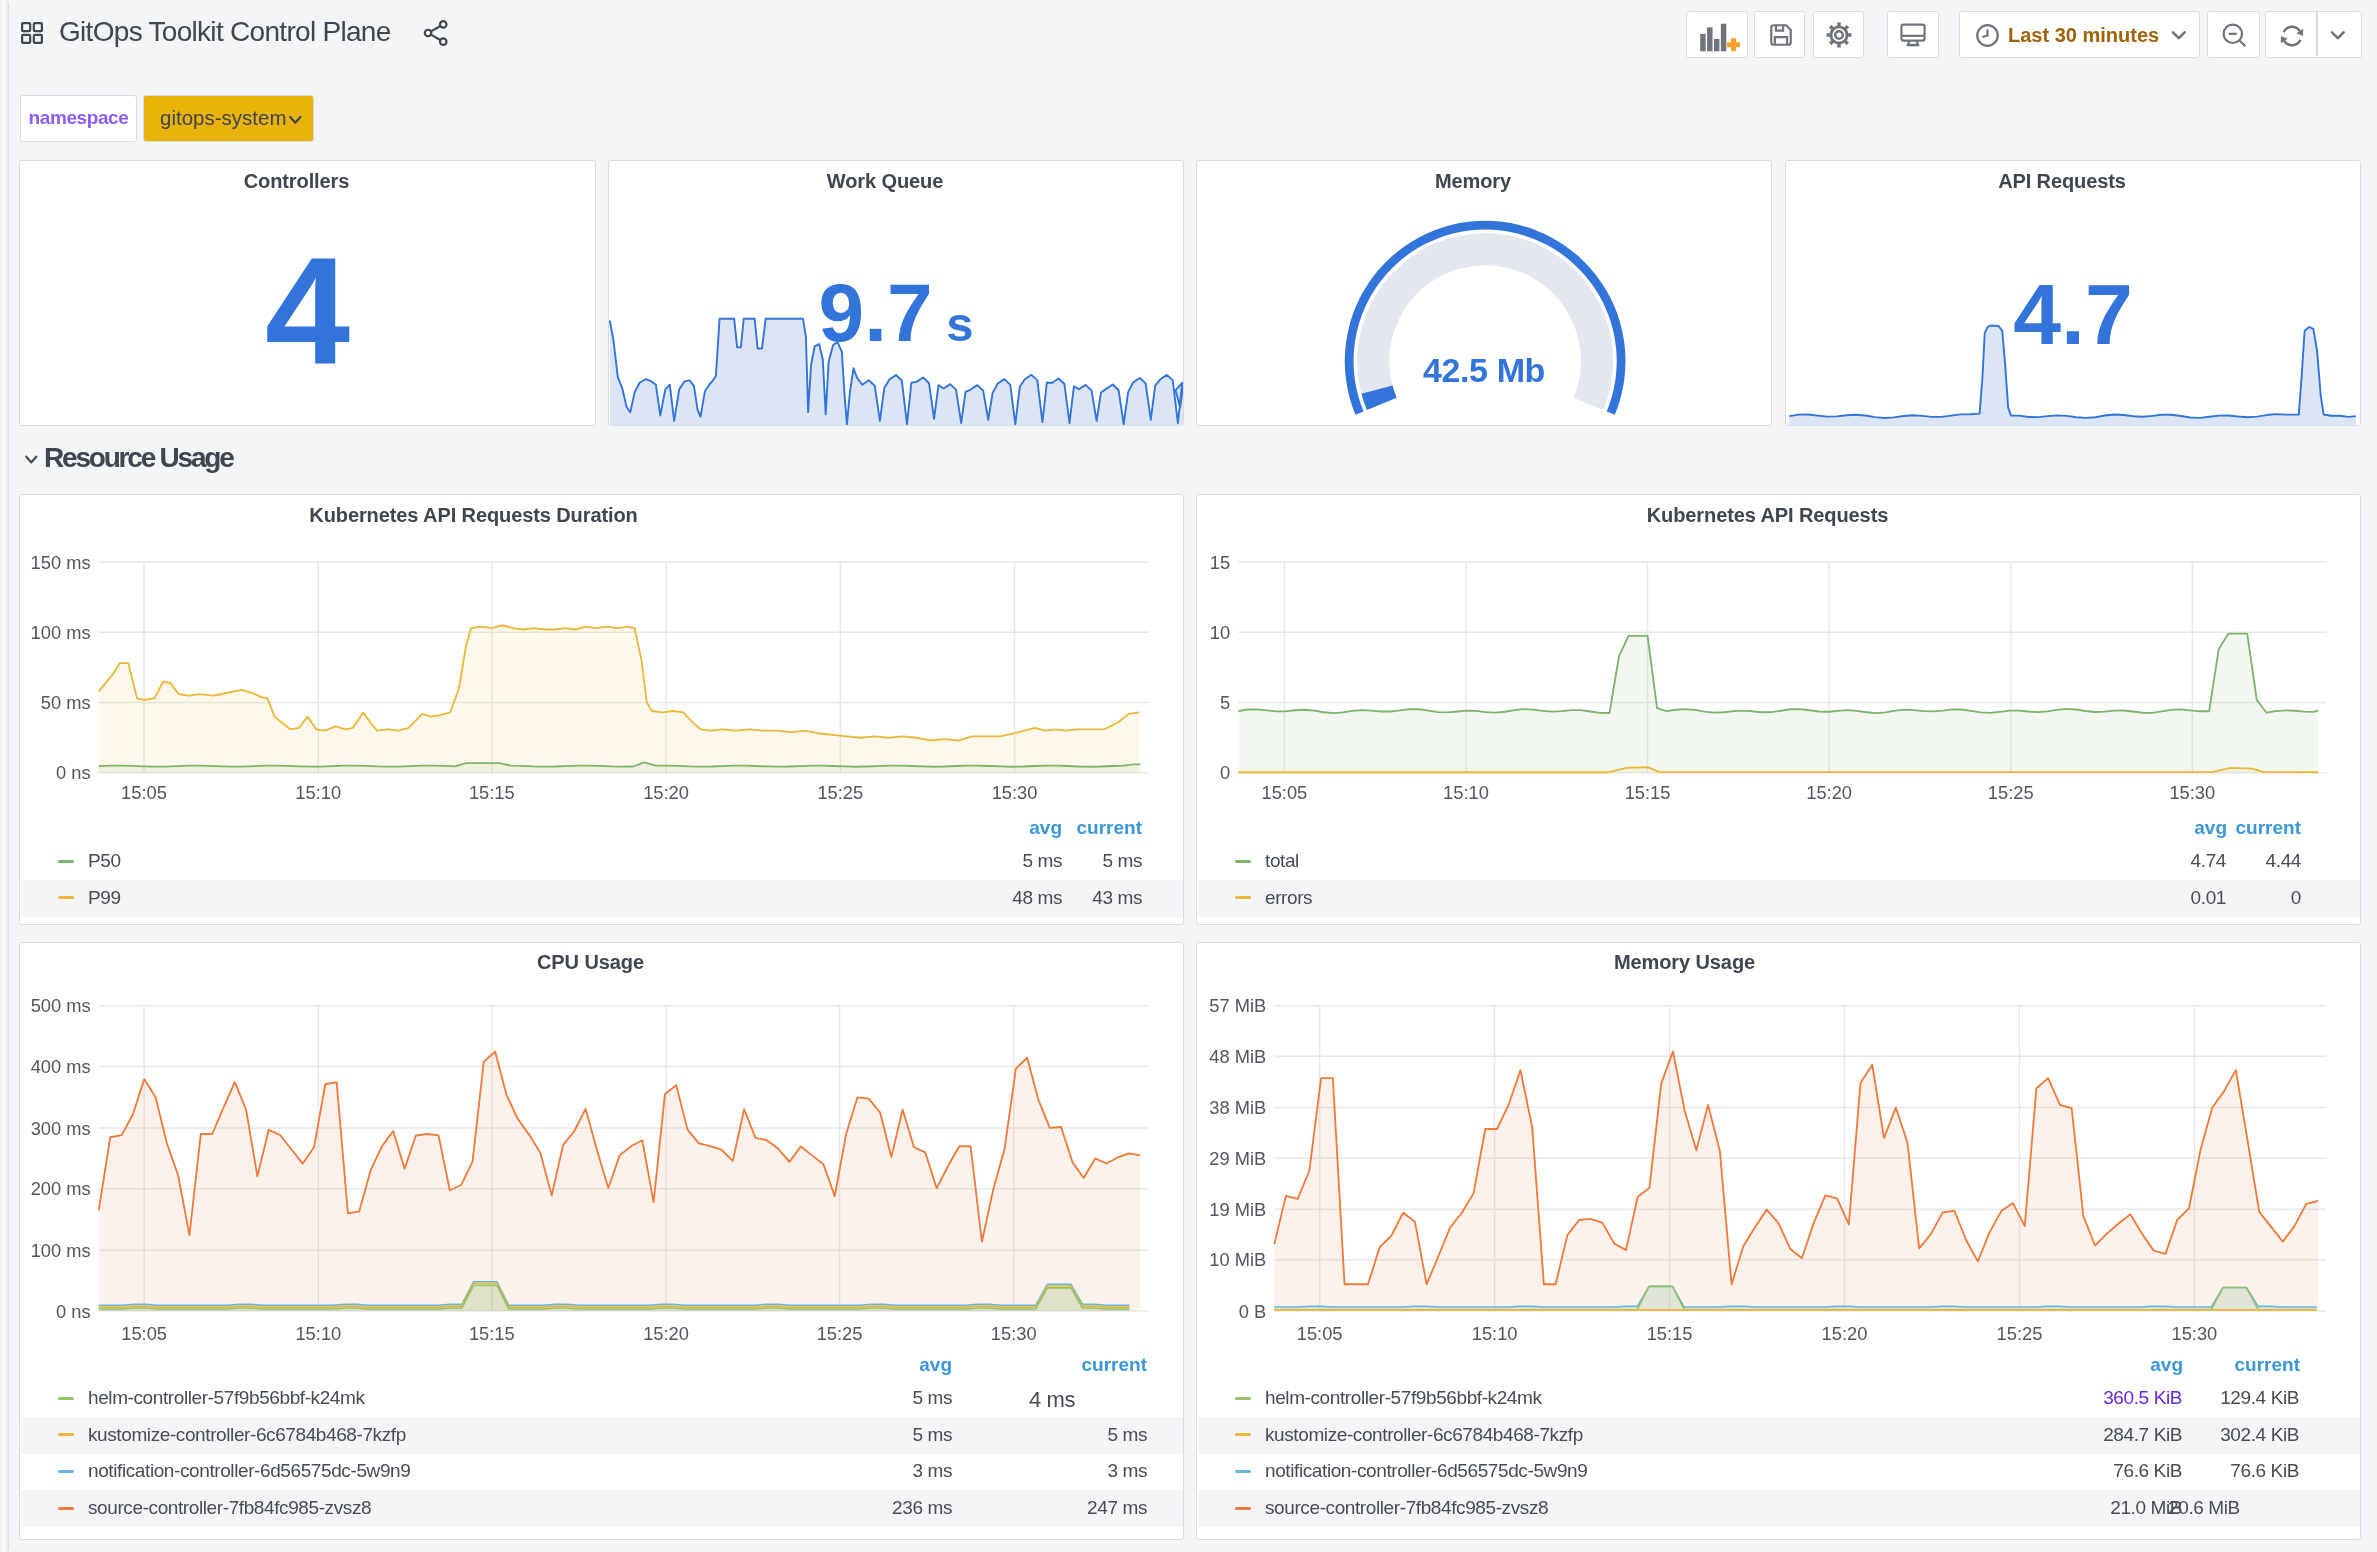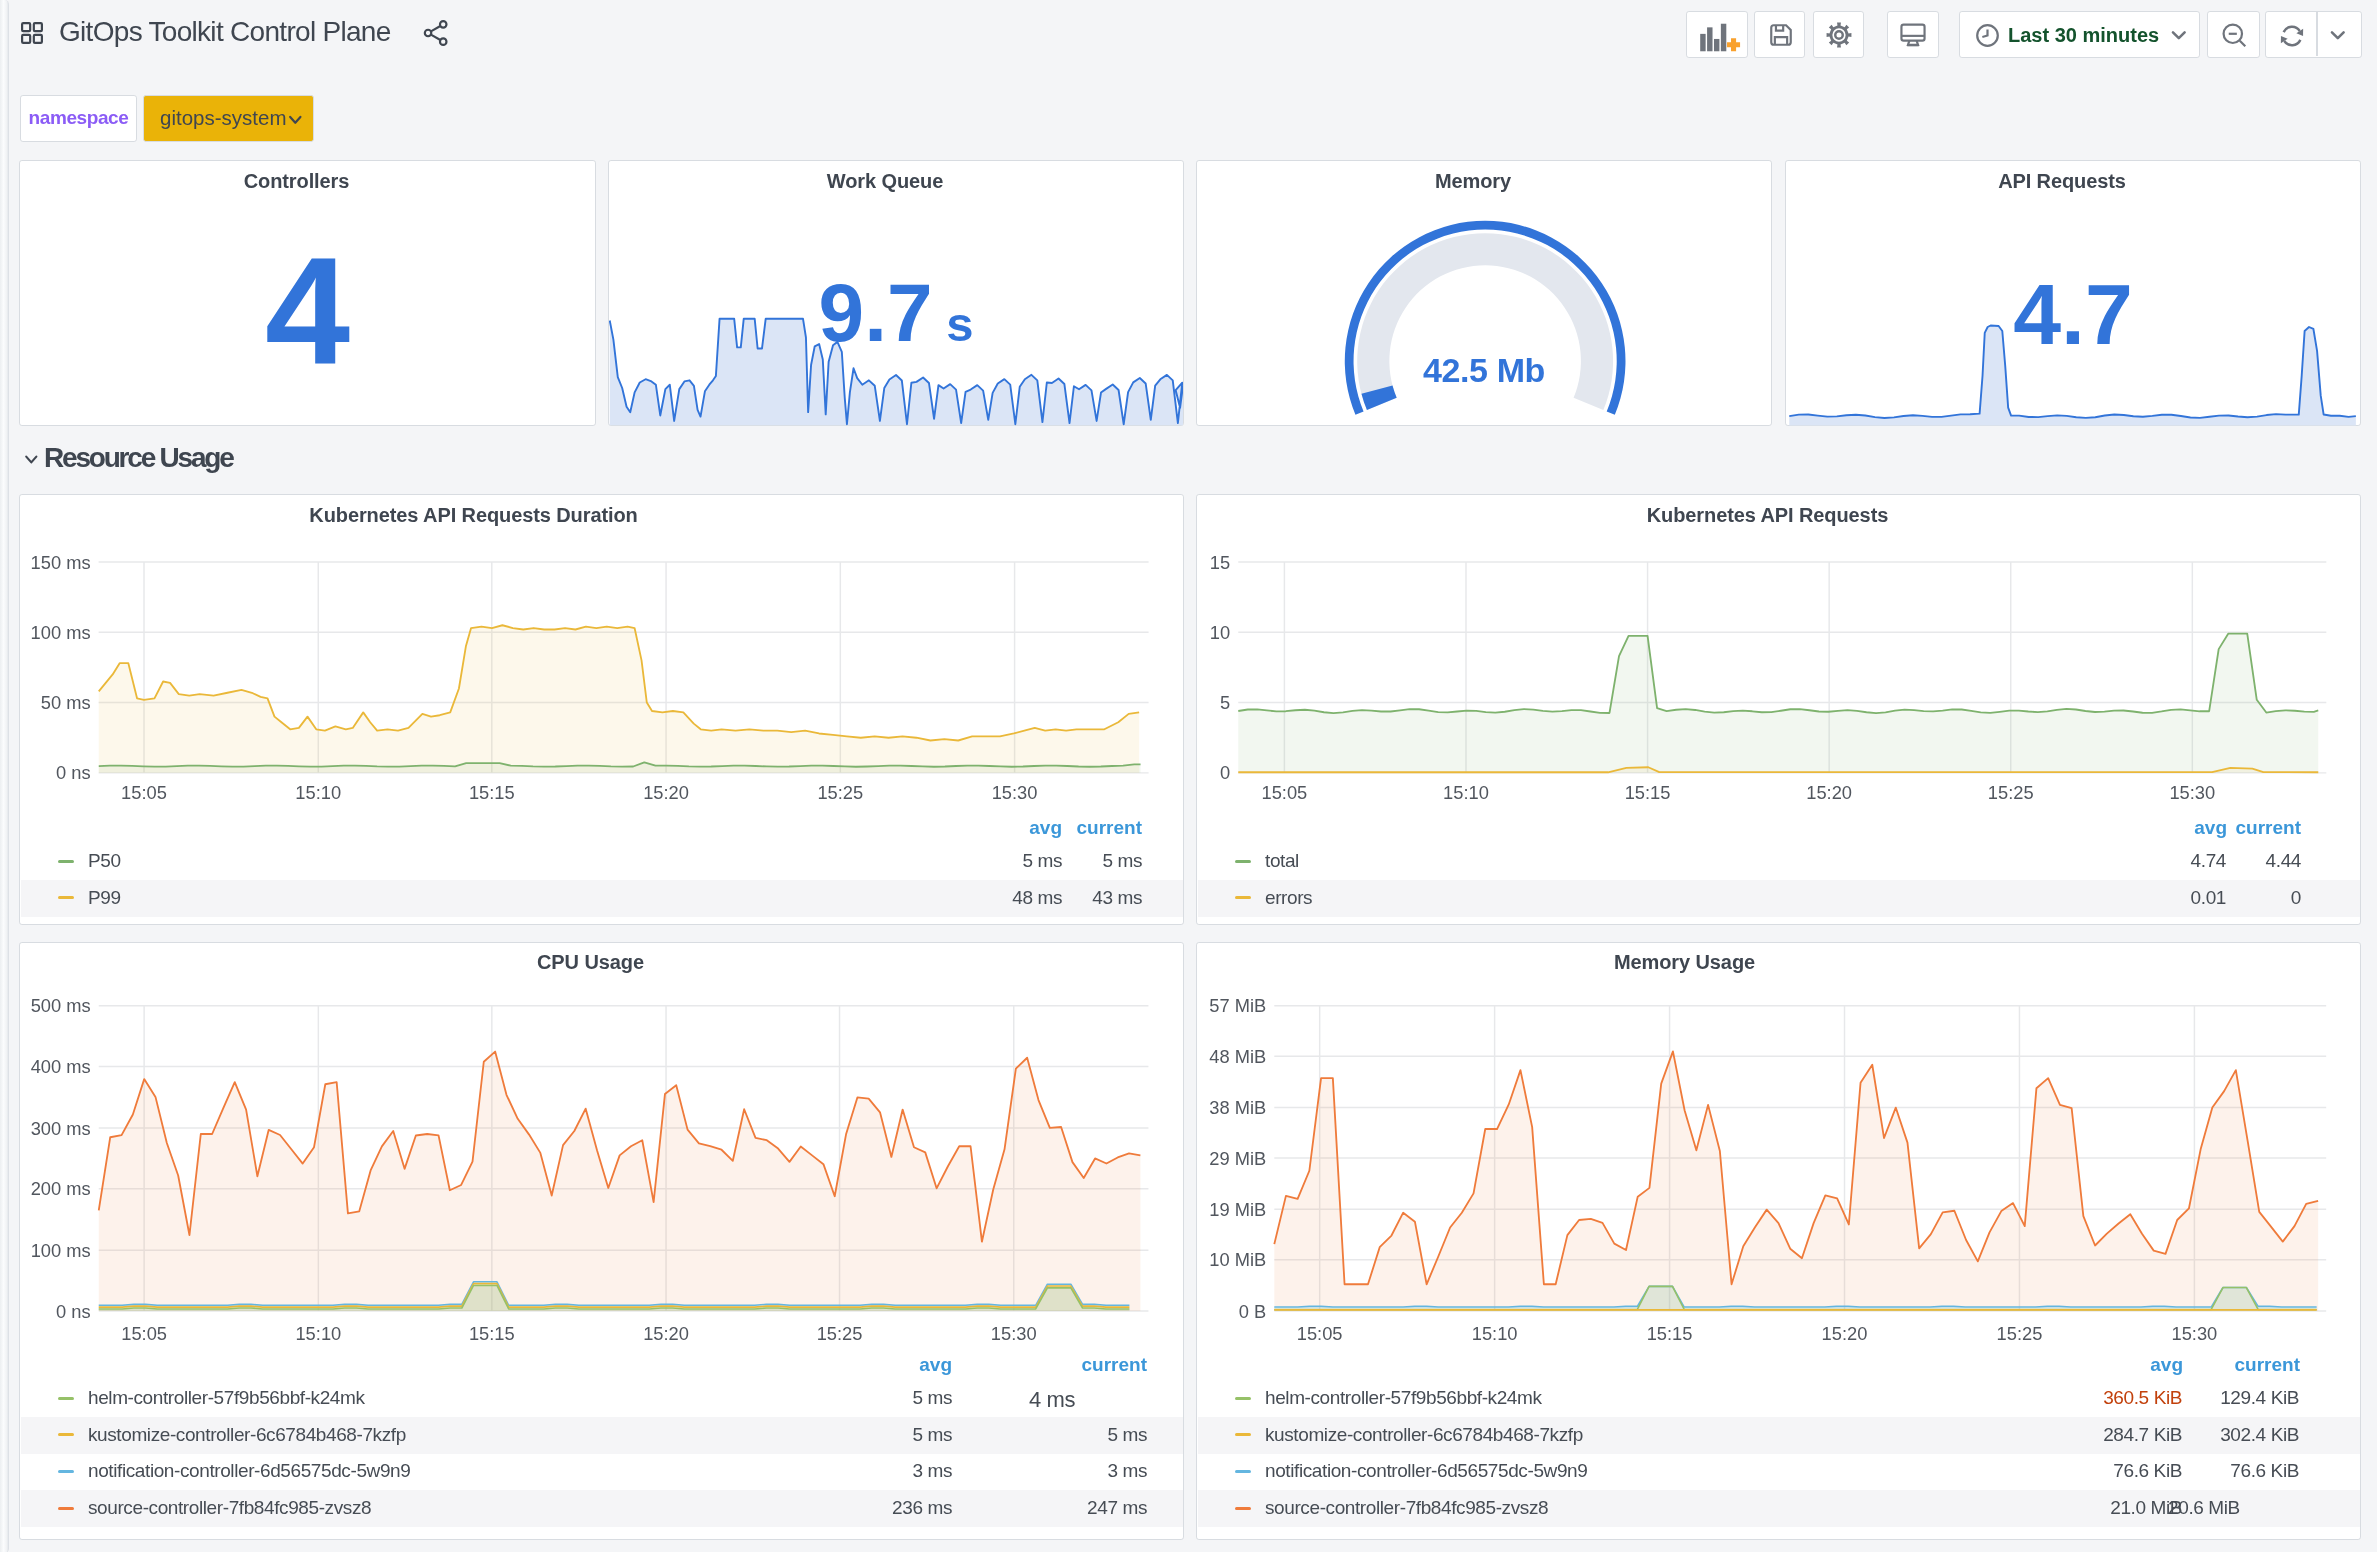--- a/index.html
+++ b/index.html
@@ -59,21 +59,21 @@
 </g>
     </svg>
   </div>
 <div class="btn" style="left:1959px;width:241px;">
     <svg style="position:absolute;left:14.6px;top:11px" width="25" height="25" viewBox="0 0 34 34">
 <g fill="none" stroke="#6f747c" stroke-width="3">
 <circle cx="17" cy="17" r="14"></circle>
         <polyline points="17,9 17,17 10,19"></polyline>
 </g>
     </svg>
-<div style="position:absolute;left:48px;top:11.7px;font-size:20px;font-weight:700;color:#14532d">Last 30 minutes</div>
+<div style="position:absolute;left:48px;top:11.7px;font-size:20px;font-weight:700;color:#a16207">Last 30 minutes</div>
 <svg style="position:absolute;right:11.7px;top:16px" width="17.6" height="14.6" viewBox="0 0 24 20">
 <polyline points="4,6 12,14 20,6" fill="none" stroke="#6f747c" stroke-width="3.5" stroke-linecap="round" stroke-linejoin="round"></polyline>
 </svg>
   </div>
 <div class="btn" style="left:2207px;width:53px;">
     <svg style="position:absolute;left:12.5px;top:10.3px" width="28" height="28" viewBox="0 0 38 38">
 <g fill="none" stroke="#6f747c" stroke-width="3">
 <circle cx="16" cy="16" r="12.5"></circle>
 <line x1="25.5" y1="25.5" x2="33" y2="33"></line>
 <line x1="10.5" y1="16" x2="21.5" y2="16"></line>
@@ -304,21 +304,21 @@
     <text x="2279" y="1830" text-anchor="middle" font-size="25" fill="#51565e">15:15</text>
     <text x="2518" y="1830" text-anchor="middle" font-size="25" fill="#51565e">15:20</text>
     <text x="2757" y="1830" text-anchor="middle" font-size="25" fill="#51565e">15:25</text>
     <text x="2996" y="1830" text-anchor="middle" font-size="25" fill="#51565e">15:30</text>
   </svg>
 <div style="position:absolute;left:2095px;top:1354px;width:88px;text-align:right;font-size:19px;font-weight:700;color:#3b97d9">avg</div>
 <div style="position:absolute;left:2183px;top:1354px;width:117px;text-align:right;font-size:19px;font-weight:700;color:#3b97d9">current</div>
 <div style="position:absolute;left:1198px;top:1380px;width:1162px;height:37px;"></div>
 <div style="position:absolute;left:1235px;top:1397px;width:16px;height:2.9px;border-radius:1.5px;background:#96c168"></div>
 <div style="position:absolute;left:1265px;top:1387px;font-size:19px;letter-spacing:-0.4px;color:#464c54">helm-controller-57f9b56bbf-k24mk</div>
-<div style="position:absolute;left:1992px;top:1387px;width:190px;text-align:right;font-size:19px;letter-spacing:-0.4px;color:#c2410c">360.5 KiB</div>
+<div style="position:absolute;left:1992px;top:1387px;width:190px;text-align:right;font-size:19px;letter-spacing:-0.4px;color:#6d28d9">360.5 KiB</div>
 <div style="position:absolute;left:2109px;top:1387px;width:190px;text-align:right;font-size:19px;letter-spacing:-0.4px;color:#464c54">129.4 KiB</div>
 <div style="position:absolute;left:1198px;top:1417px;width:1162px;height:37px;background:#f5f5f7;"></div>
 <div style="position:absolute;left:1235px;top:1433px;width:16px;height:2.9px;border-radius:1.5px;background:#eab839"></div>
 <div style="position:absolute;left:1265px;top:1424px;font-size:19px;letter-spacing:-0.4px;color:#464c54">kustomize-controller-6c6784b468-7kzfp</div>
 <div style="position:absolute;left:1992px;top:1424px;width:190px;text-align:right;font-size:19px;letter-spacing:-0.4px;color:#464c54">284.7 KiB</div>
 <div style="position:absolute;left:2109px;top:1424px;width:190px;text-align:right;font-size:19px;letter-spacing:-0.4px;color:#464c54">302.4 KiB</div>
 <div style="position:absolute;left:1198px;top:1453px;width:1162px;height:37px;"></div>
 <div style="position:absolute;left:1235px;top:1470px;width:16px;height:2.9px;border-radius:1.5px;background:#64b6e0"></div>
 <div style="position:absolute;left:1265px;top:1460px;font-size:19px;letter-spacing:-0.4px;color:#464c54">notification-controller-6d56575dc-5w9n9</div>
 <div style="position:absolute;left:1992px;top:1460px;width:190px;text-align:right;font-size:19px;letter-spacing:-0.4px;color:#464c54">76.6 KiB</div>

